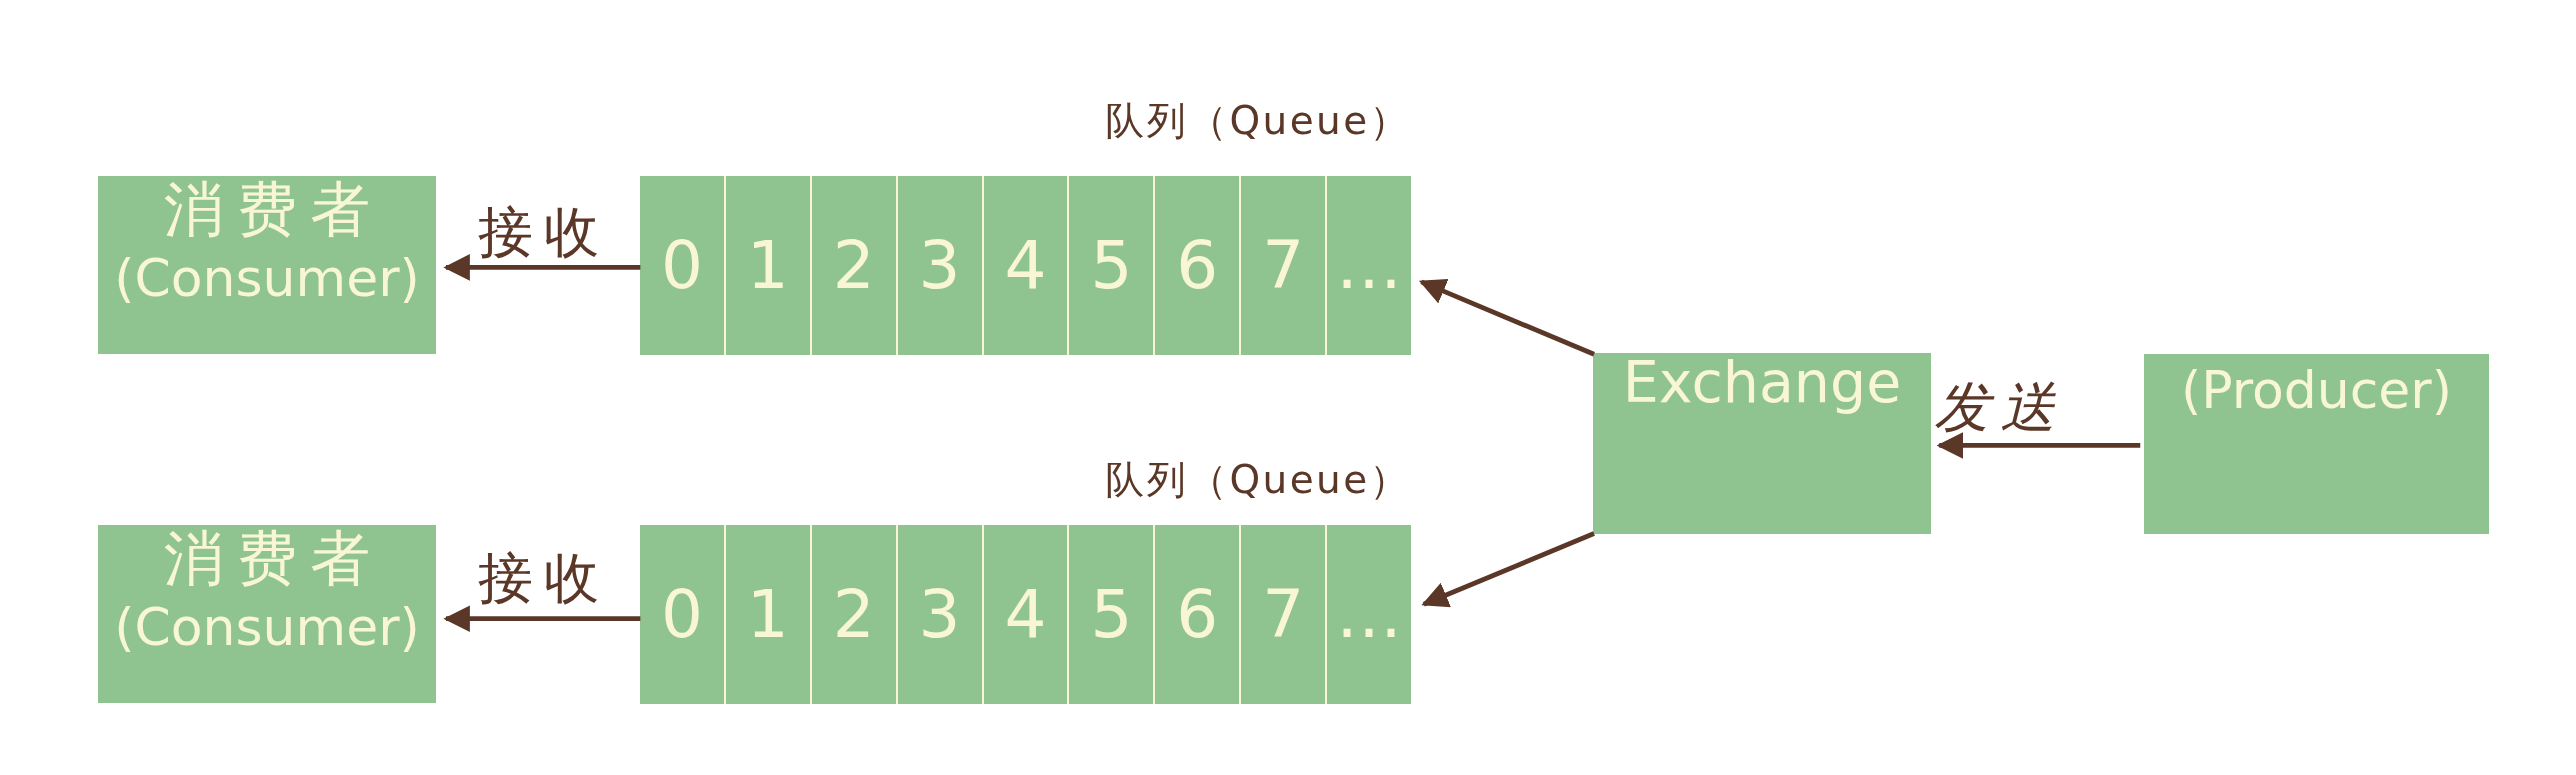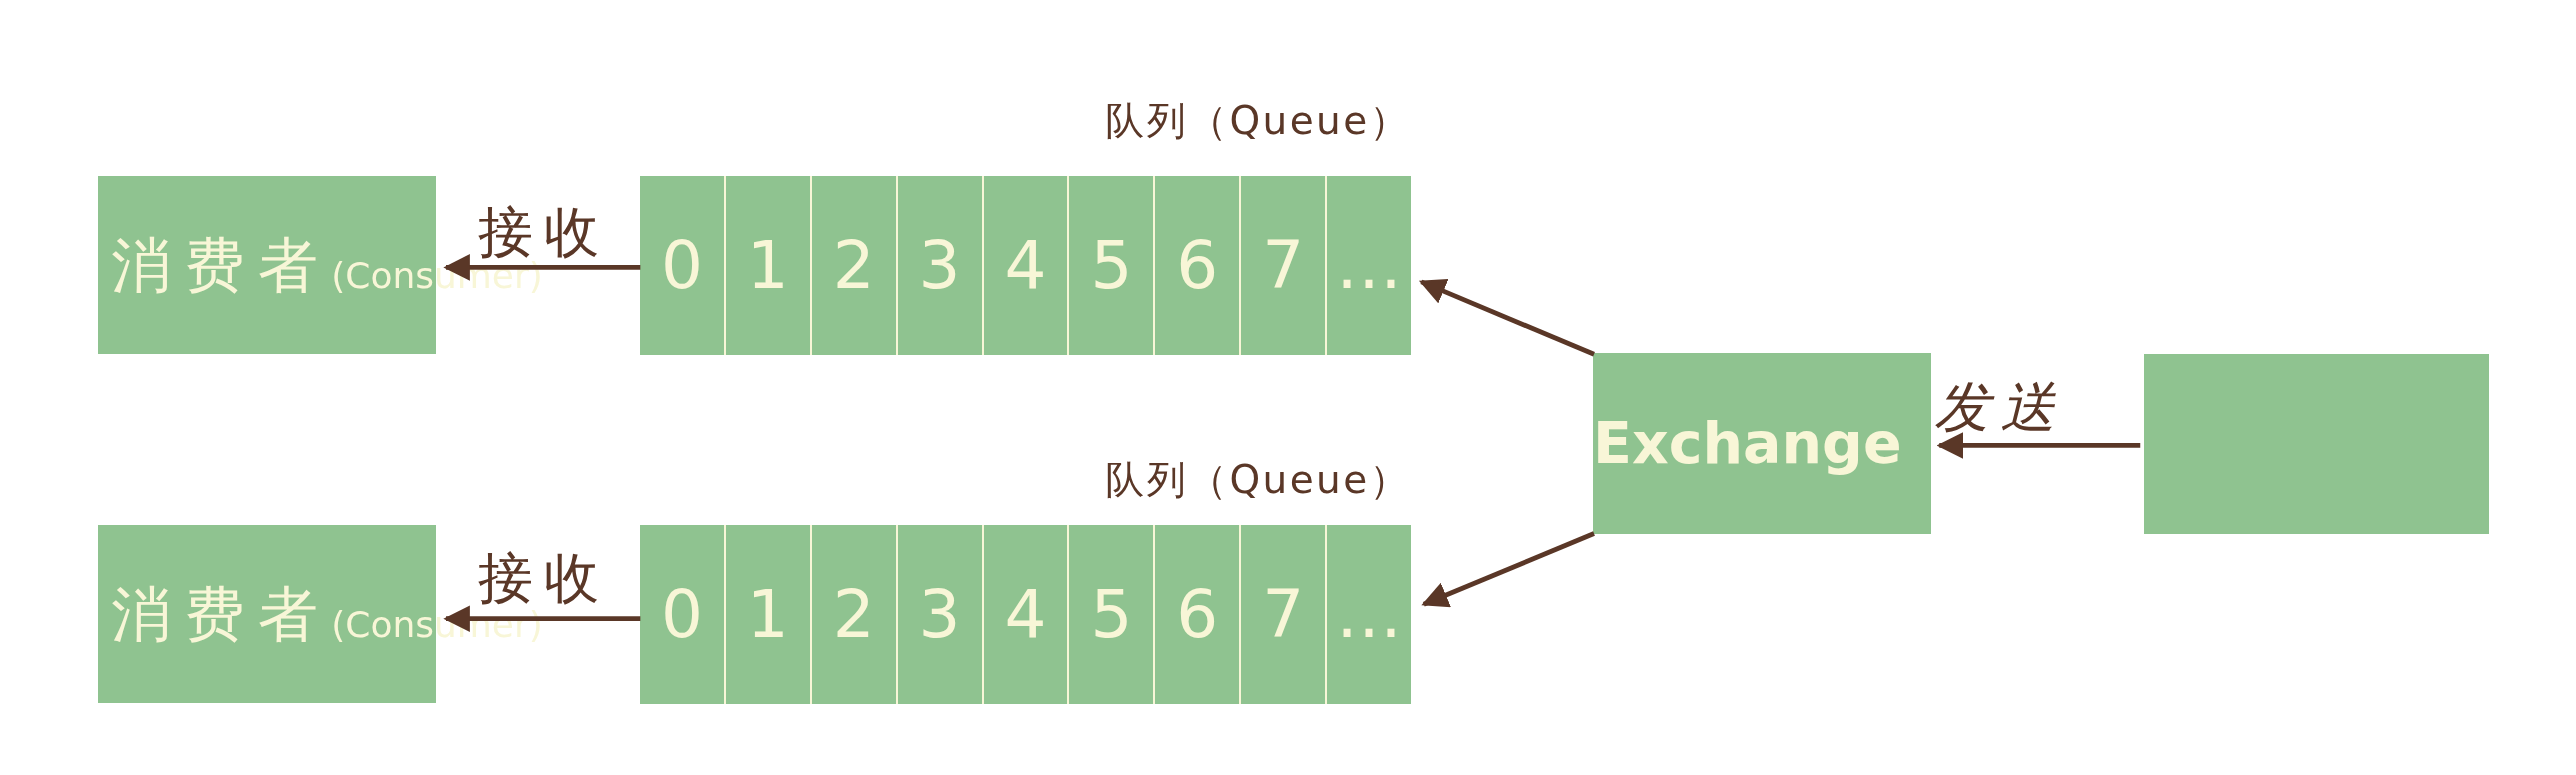--- a/index.html
+++ b/index.html
@@ -17,36 +17,36 @@
     font-family: "DejaVu Sans", "Liberation Sans", sans-serif;
     color: var(--ink-brown, #5A3727);
     overflow: hidden;
   }
 
   .node {
     position: absolute;
     background: var(--box-green, #8FC390);
     color: var(--text-cream, #F8F6D7);
     display: flex;
-    flex-direction: row;
+    flex-direction: column;
     align-items: center;
     justify-content: flex-start;
   }
 
   .node .cjk-title {
     font-size: 60px;
     letter-spacing: 13.3px;
     text-indent: 13.3px;
     line-height: 1.1;
     white-space: nowrap;
   }
   .node .latin-subtitle {
-    font-size: 36px;
+    font-size: 52px;
     line-height: 1.1;
-    margin-top: 21px;
+    margin-top: 8px;
     white-space: nowrap;
   }
 
   
   #consumer-1 { left: 98px; top: 176px;  width: 338px; height: 178px; }
   #consumer-2 { left: 98px; top: 525px;  width: 338px; height: 178px; }
 
   
   .queue {
     position: absolute;
@@ -91,21 +91,21 @@
     line-height: 48px;
     color: var(--ink-brown, #5A3727);
     white-space: nowrap;
   }
   #receive-label-1 { left: 437px;  top: 208px; width: 203px; }
   #receive-label-2 { left: 437px;  top: 554px; width: 203px; }
   #send-label      { left: 1888px; top: 383px; width: 214px; font-style: italic; }
 
   
   #exchange {
-    left: 1593px; top: 353px; width: 338px; height: 181px; font-weight: bold;
+    left: 1593px; top: 353px; width: 338px; height: 181px;
   }
   #exchange .exchange-label {
     font-size: 57px;
     line-height: 1.05;
     white-space: nowrap;
   }
 
   
   #producer { left: 2144px; top: 354px; width: 345px; height: 180px; }
 
@@ -160,20 +160,21 @@
 
 <div class="arrow-label" id="receive-label-1">接收</div>
 <div class="arrow-label" id="receive-label-2">接收</div>
 <div class="arrow-label" id="send-label">发送</div>
 
 <div class="node" id="exchange">
   <div class="exchange-label">Exchange</div>
 </div>
 
 <div class="node" id="producer">
+  <div class="latin-subtitle">(Producer)</div>
 </div>
 
 <svg id="arrows" viewBox="0 0 4266 1284" xmlns="http://www.w3.org/2000/svg">
   <defs>
     <marker id="ah" viewBox="0 0 10 10" refX="9" refY="5" markerWidth="5.5" markerHeight="5.5" orient="auto-start-reverse">
       <path class="arrowhead-shape" d="M 0 0 L 10 5 L 0 10 z"></path>
     </marker>
   </defs>
   <line x1="1060" y1="443" x2="738" y2="443" marker-end="url(#ah)"></line>
   <line x1="1060" y1="1025" x2="738" y2="1025" marker-end="url(#ah)"></line>

